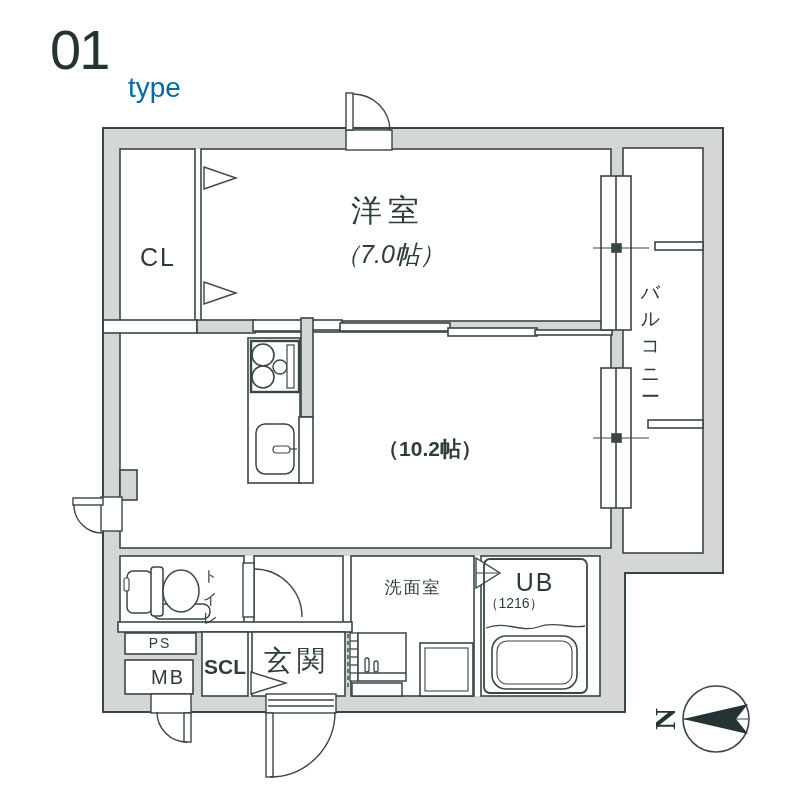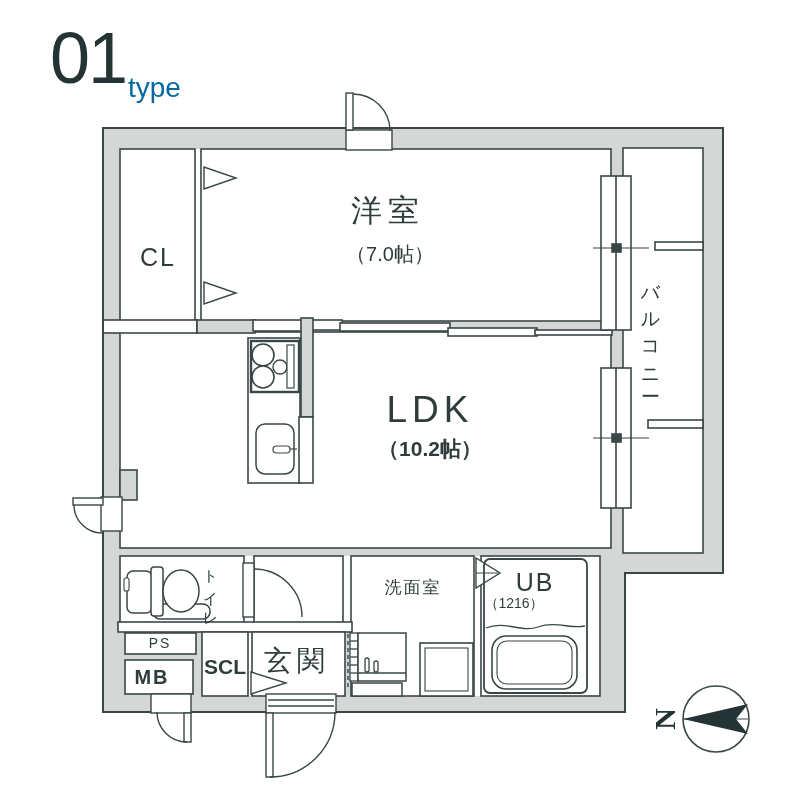--- a/index.html
+++ b/index.html
@@ -1,35 +1,35 @@
 <!DOCTYPE html>
 <html><head>
 <meta charset="utf-8">
 <style>
   html,body{margin:0;padding:0;background:#ffffff;}
   .canvas{position:relative;width:800px;height:800px;background:#ffffff;overflow:hidden;
           font-family:"Liberation Sans","DejaVu Sans",sans-serif;color:#2e3c3c;}
   svg.plan{position:absolute;left:0;top:0;}
   .lbl{position:absolute;transform:translate(-50%,-50%);white-space:nowrap;color:#2e3c3c;line-height:1;}
   .vert{writing-mode:vertical-rl;text-orientation:mixed;}
-  .title-number{position:absolute;left:50px;top:22px;font-size:72px;font-weight:300;
+  .title-number{position:absolute;left:50px;top:22px;font-size:56px;font-weight:300;
                 letter-spacing:-2px;color:#243334;line-height:1;}
   .title-suffix{position:absolute;left:128px;top:74px;font-size:28px;font-weight:400;color:#0369a1;line-height:1;}
   .r-yoshitsu{left:388px;top:210px;font-size:31px;letter-spacing:6px;font-family:Liberation Serif, serif;}
-  .r-yoshitsu-size{left:390px;top:254px;font-size:20px;}
+  .r-yoshitsu-size{left:390px;top:254px;font-size:25px;font-style:italic;}
   .r-cl{left:158px;top:238px;font-size:25px;letter-spacing:2px;margin-top:19px;}
   .r-ldk{left:430px;top:409px;font-size:37px;letter-spacing:5px;}
   .r-ldk-size{left:430px;top:448px;font-size:21px;font-weight:bold;}
   .r-balcony{left:651px;top:332px;font-size:19px;letter-spacing:7px;}
   .r-toilet{left:211px;top:591px;font-size:15px;letter-spacing:4px;}
   .r-senmen{left:413px;top:587px;font-size:17px;letter-spacing:2px;}
   .r-ub{left:535px;top:582px;font-size:25px;letter-spacing:2px;}
   .r-ub-size{left:514px;top:603px;font-size:14px;}
   .r-ps{left:160px;top:643px;font-size:14px;letter-spacing:2px;}
-  .r-mb{left:152px;top:677px;font-size:20px;letter-spacing:2px;font-weight:bold;}
+  .r-mb{left:168px;top:677px;font-size:20px;letter-spacing:2px;}
   .r-scl{left:225px;top:666px;font-size:21px;font-weight:bold;}
   .r-genkan{left:297px;top:661px;font-size:28px;letter-spacing:5px;}
 </style>
 </head>
 <body>
 
 <div class="canvas">
 
 <svg class="plan" width="800" height="800" viewBox="0 0 800 800">
 
@@ -185,21 +185,20 @@
     <text x="668" y="719" transform="rotate(-90 668 719)" text-anchor="middle" dominant-baseline="middle" font-family="Liberation Serif, DejaVu Serif, serif" font-size="30" font-weight="600" fill="#243334">N</text>
   </g>
 </svg>
 
 <div class="title-number">01</div>
 <div class="title-suffix">type</div>
 
 <div class="lbl r-yoshitsu">洋室</div>
 <div class="lbl r-yoshitsu-size">（7.0帖）</div>
 <div class="lbl r-cl">CL</div>
-<div class="lbl r-ldk">LDK</div>
 <div class="lbl r-ldk-size">（10.2帖）</div>
 <div class="lbl vert r-balcony">バルコニー</div>
 <div class="lbl vert r-toilet">トイレ</div>
 <div class="lbl r-senmen">洗面室</div>
 <div class="lbl r-ub">UB</div>
 <div class="lbl r-ub-size">（1216）</div>
 <div class="lbl r-ps">PS</div>
 <div class="lbl r-mb">MB</div>
 <div class="lbl r-scl">SCL</div>
 <div class="lbl r-genkan">玄関</div>

